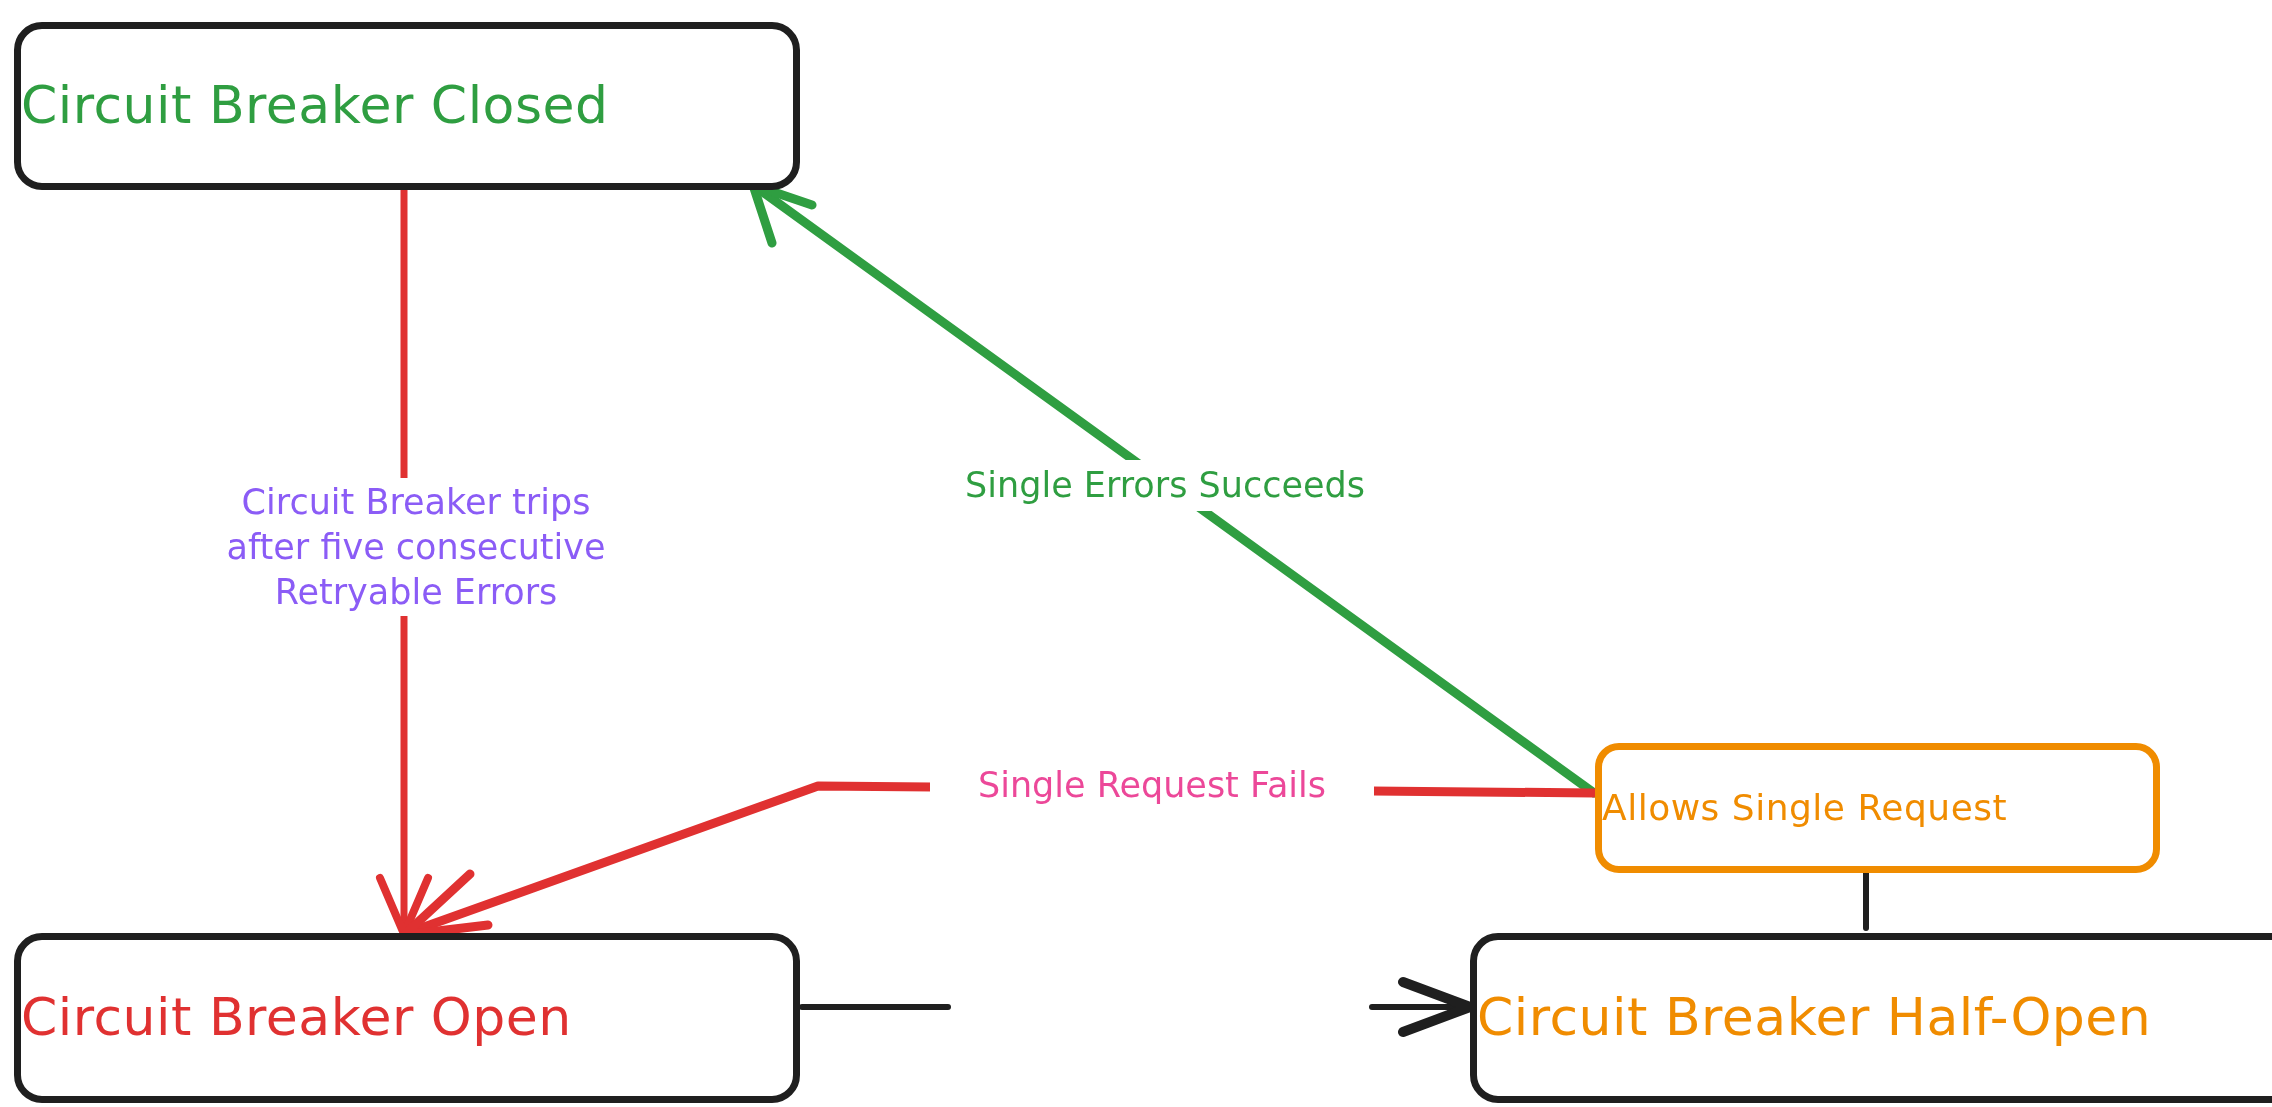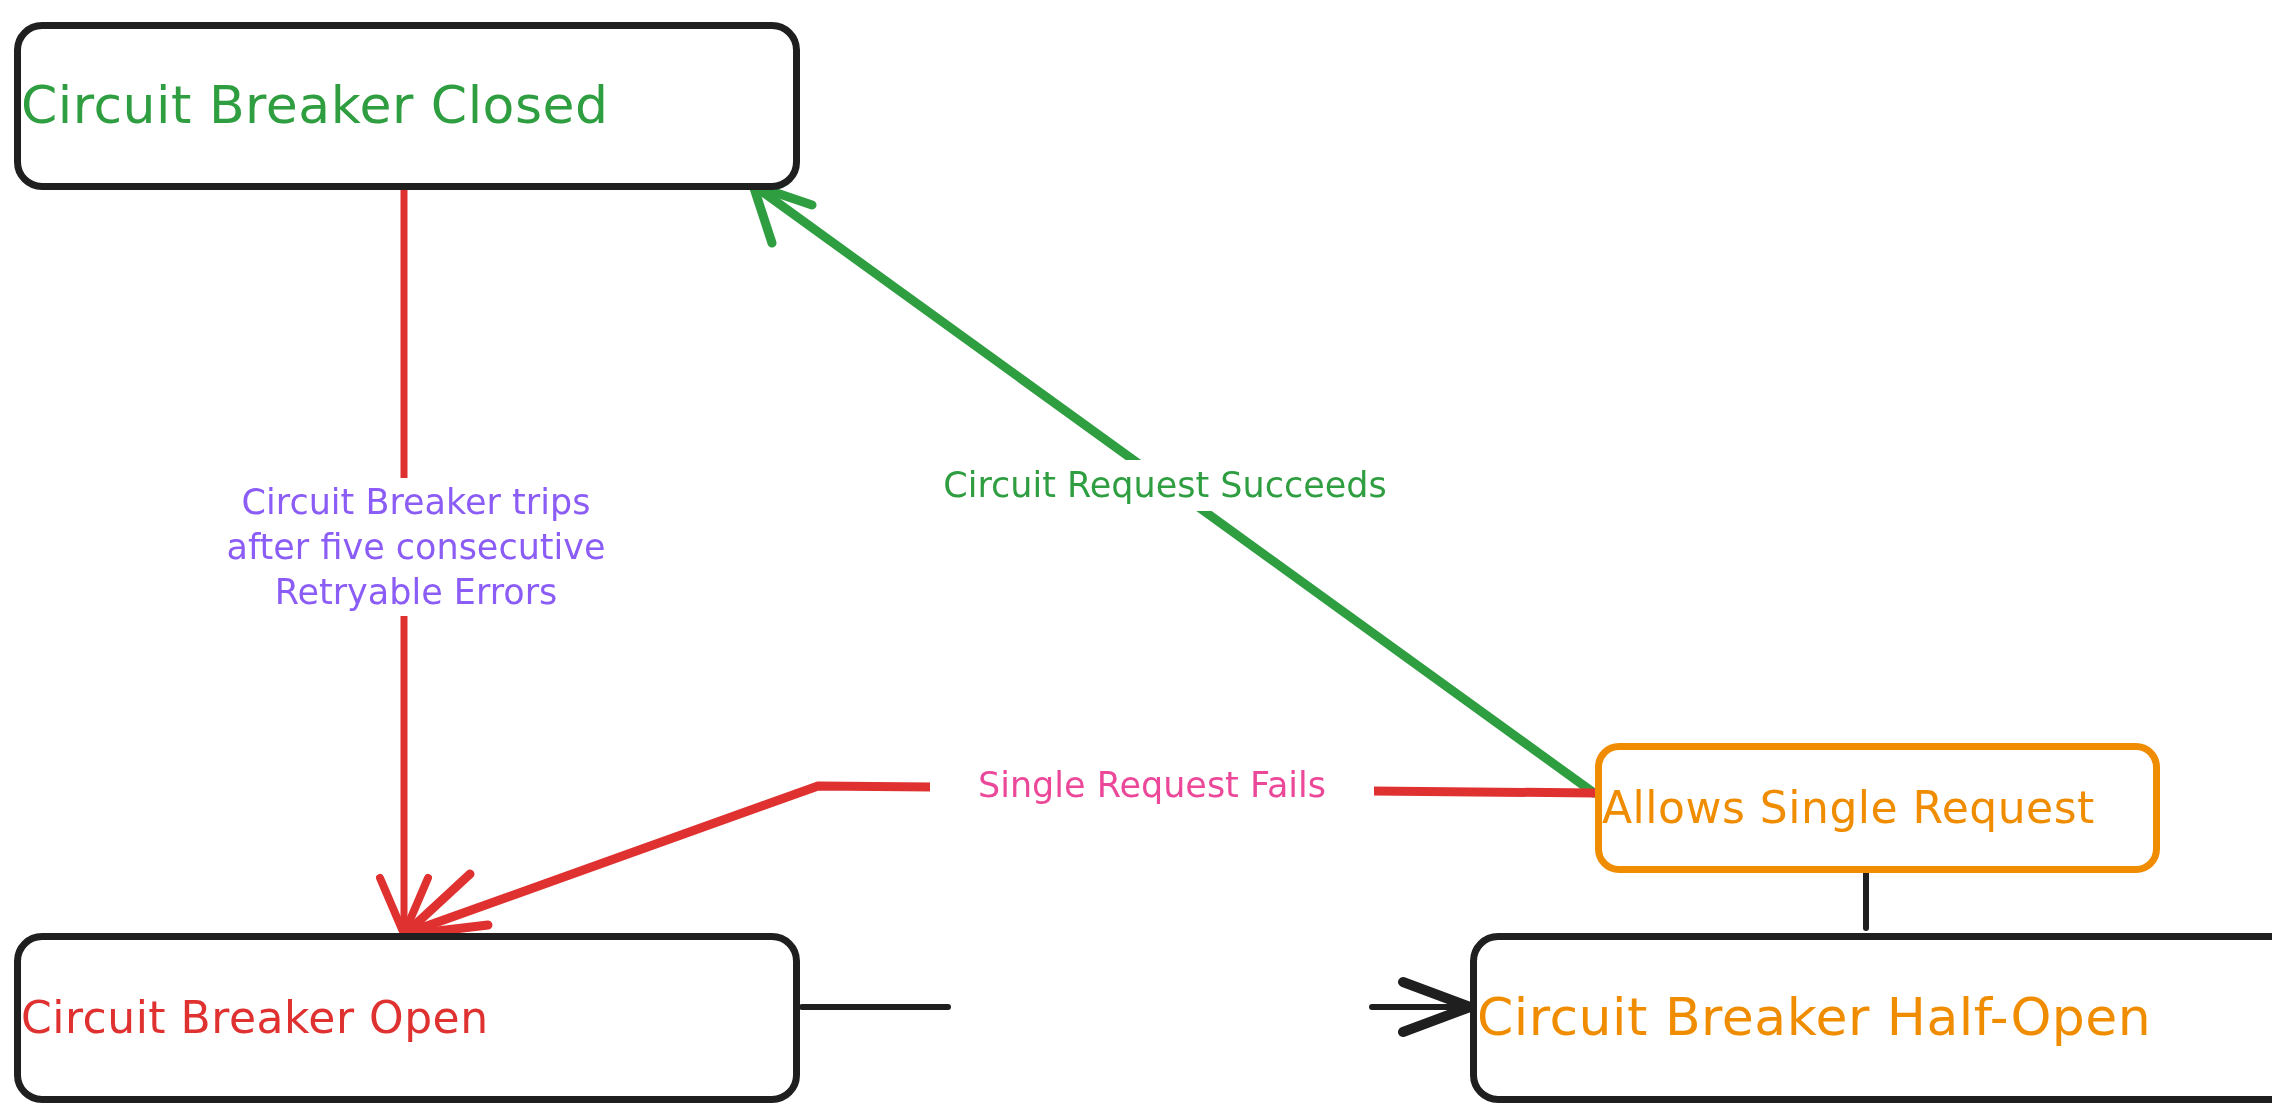--- a/index.html
+++ b/index.html
@@ -53,23 +53,23 @@
     line-height: 1.1;
     white-space: nowrap;
   }
 
   #node-closed   { left: 14px;   top: 14px;   width: 786px; height: 168px; }
   #node-open     { left: 14px;   top: 925px;  width: 786px; height: 170px; }
   #node-halfopen { left: 1470px; top: 925px;  width: 936px; height: 170px; }
   #node-allows   { left: 1595px; top: 735px;  width: 565px; height: 130px; }
 
   .lbl-closed   { color: #2f9e41; font-size: 52px; }
-  .lbl-open     { color: #e03131; font-size: 44px; }
+  .lbl-open     { color: #e03131; font-size: 52px; }
   .lbl-halfopen { color: #f08c00; font-size: 52px; }
-  .lbl-allows   { color: #f08c00; font-size: 44px; }
+  .lbl-allows   { color: #f08c00; font-size: 36px; }
 
   
   .edge-label {
     position: absolute;
     font-family: "DejaVu Sans", sans-serif;
     line-height: 1.28;
     text-align: center;
     white-space: pre;
     z-index: 4;
     background: #ffffff;
@@ -154,18 +154,18 @@
   </div>
 
   <div class="node node-orange" id="node-allows">
     <span class="node-label lbl-allows">Allows Single Request</span>
   </div>
 
   <div class="edge-label" id="label-trips">Circuit Breaker trips
 after five consecutive
 Retryable Errors</div>
 
-  <div class="edge-label" id="label-succeeds">Circuit Request Succeeds</div>
+  <div class="edge-label" id="label-succeeds">Single Errors Succeeds</div>
 
   <div class="edge-label" id="label-fails">Single Request Fails</div>
 
 
 </div>
 
 </body></html>

